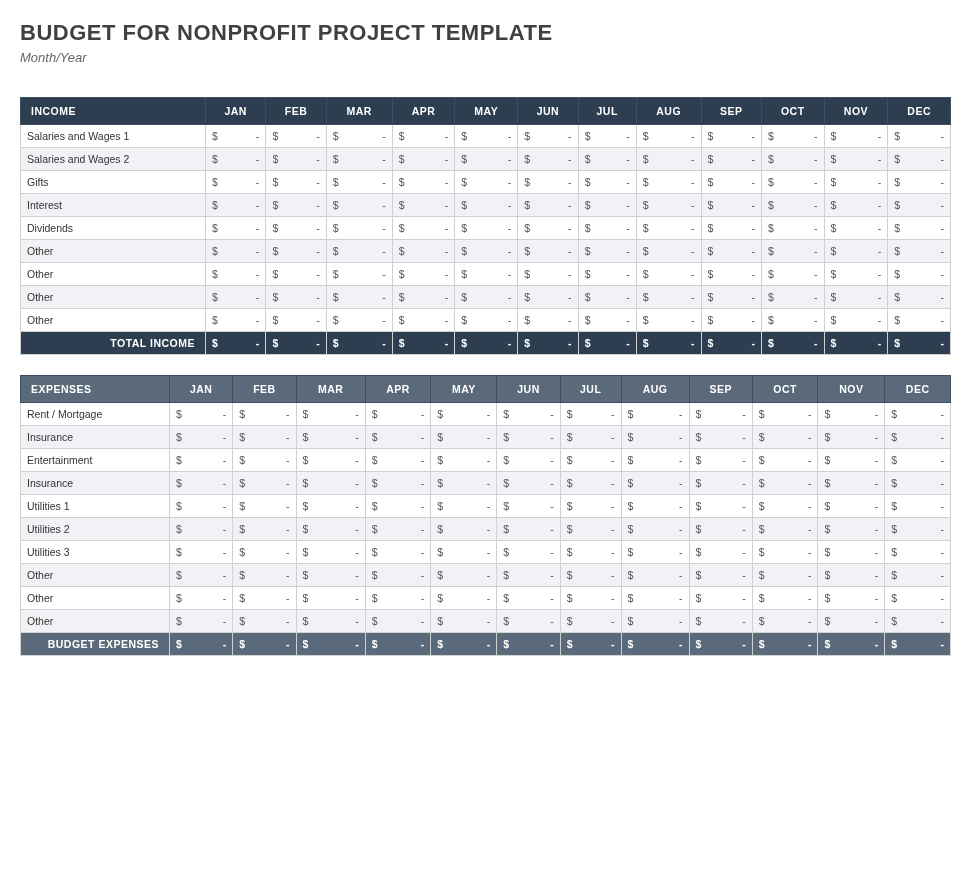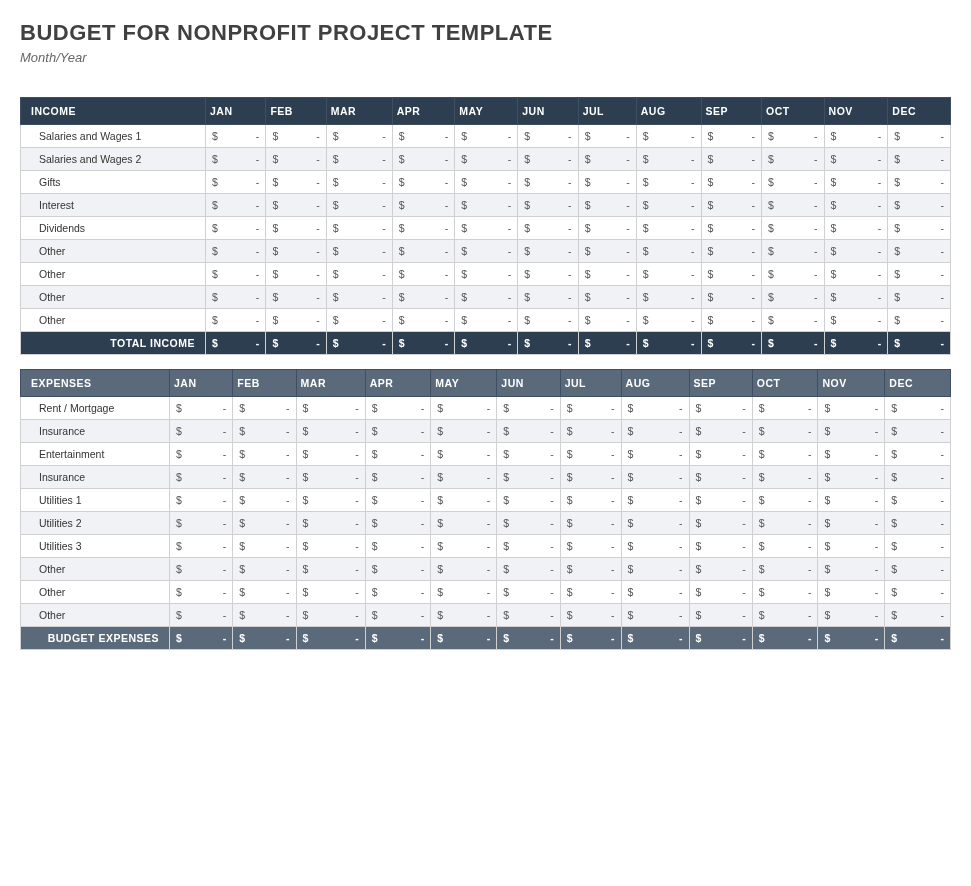--- a/index.html
+++ b/index.html
@@ -19,46 +19,46 @@
     .subtitle {
       font-size: 13px;
       color: #666;
       margin-bottom: 32px;
       font-style: italic;
     }
     table {
       width: 100%;
       border-collapse: collapse;
       font-size: 11px;
-      margin-bottom: 14px;
+      margin-bottom: 20px;
     }
     th {
       background-color: #2c3e50;
       color: #ffffff;
-      text-align: left;
+      text-align: center;
       padding: 7px 4px;
       font-weight: 700;
       font-size: 10.5px;
       letter-spacing: 0.5px;
       border: 1px solid #3d4f61;
     }
     th.label-col {
       text-align: left;
       padding-left: 10px;
     }
     td {
       border: 1px solid #d0d0d0;
       padding: 5px 4px;
       text-align: center;
       font-size: 10.5px;
       color: #333;
     }
     td.row-label {
       text-align: left;
-      padding-left: 18px;
+      padding-left: 6px;
       background-color: #f9f9f9;
       color: #333;
       font-size: 10.5px;
     }
     tr:nth-child(even) td.row-label {
       background-color: #f0f2f5;
     }
     tr:nth-child(even) td {
       background-color: #f0f2f5;
     }

